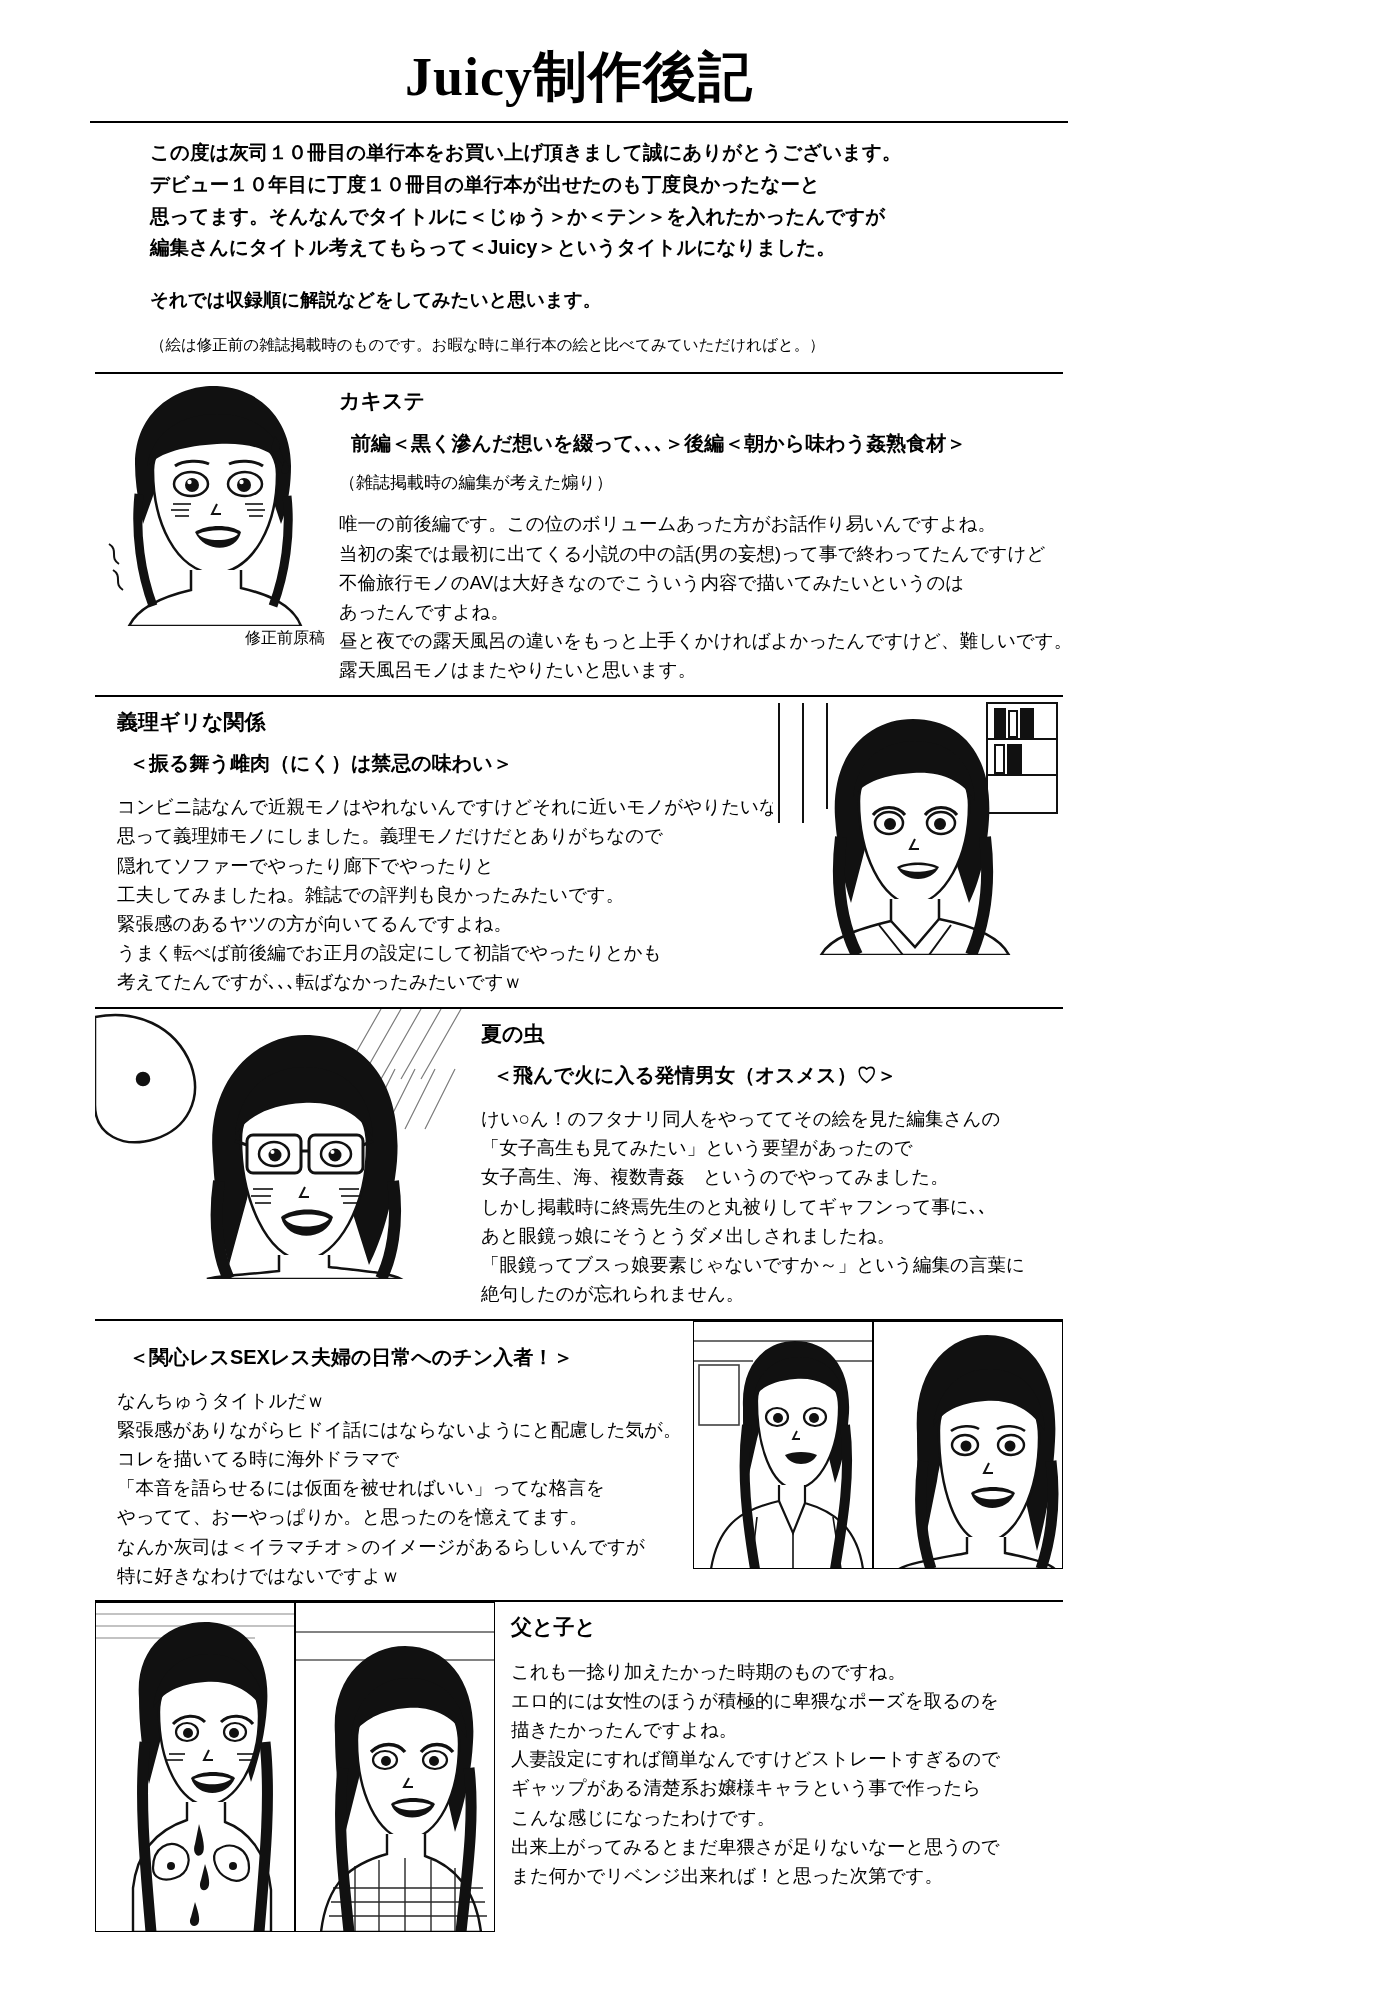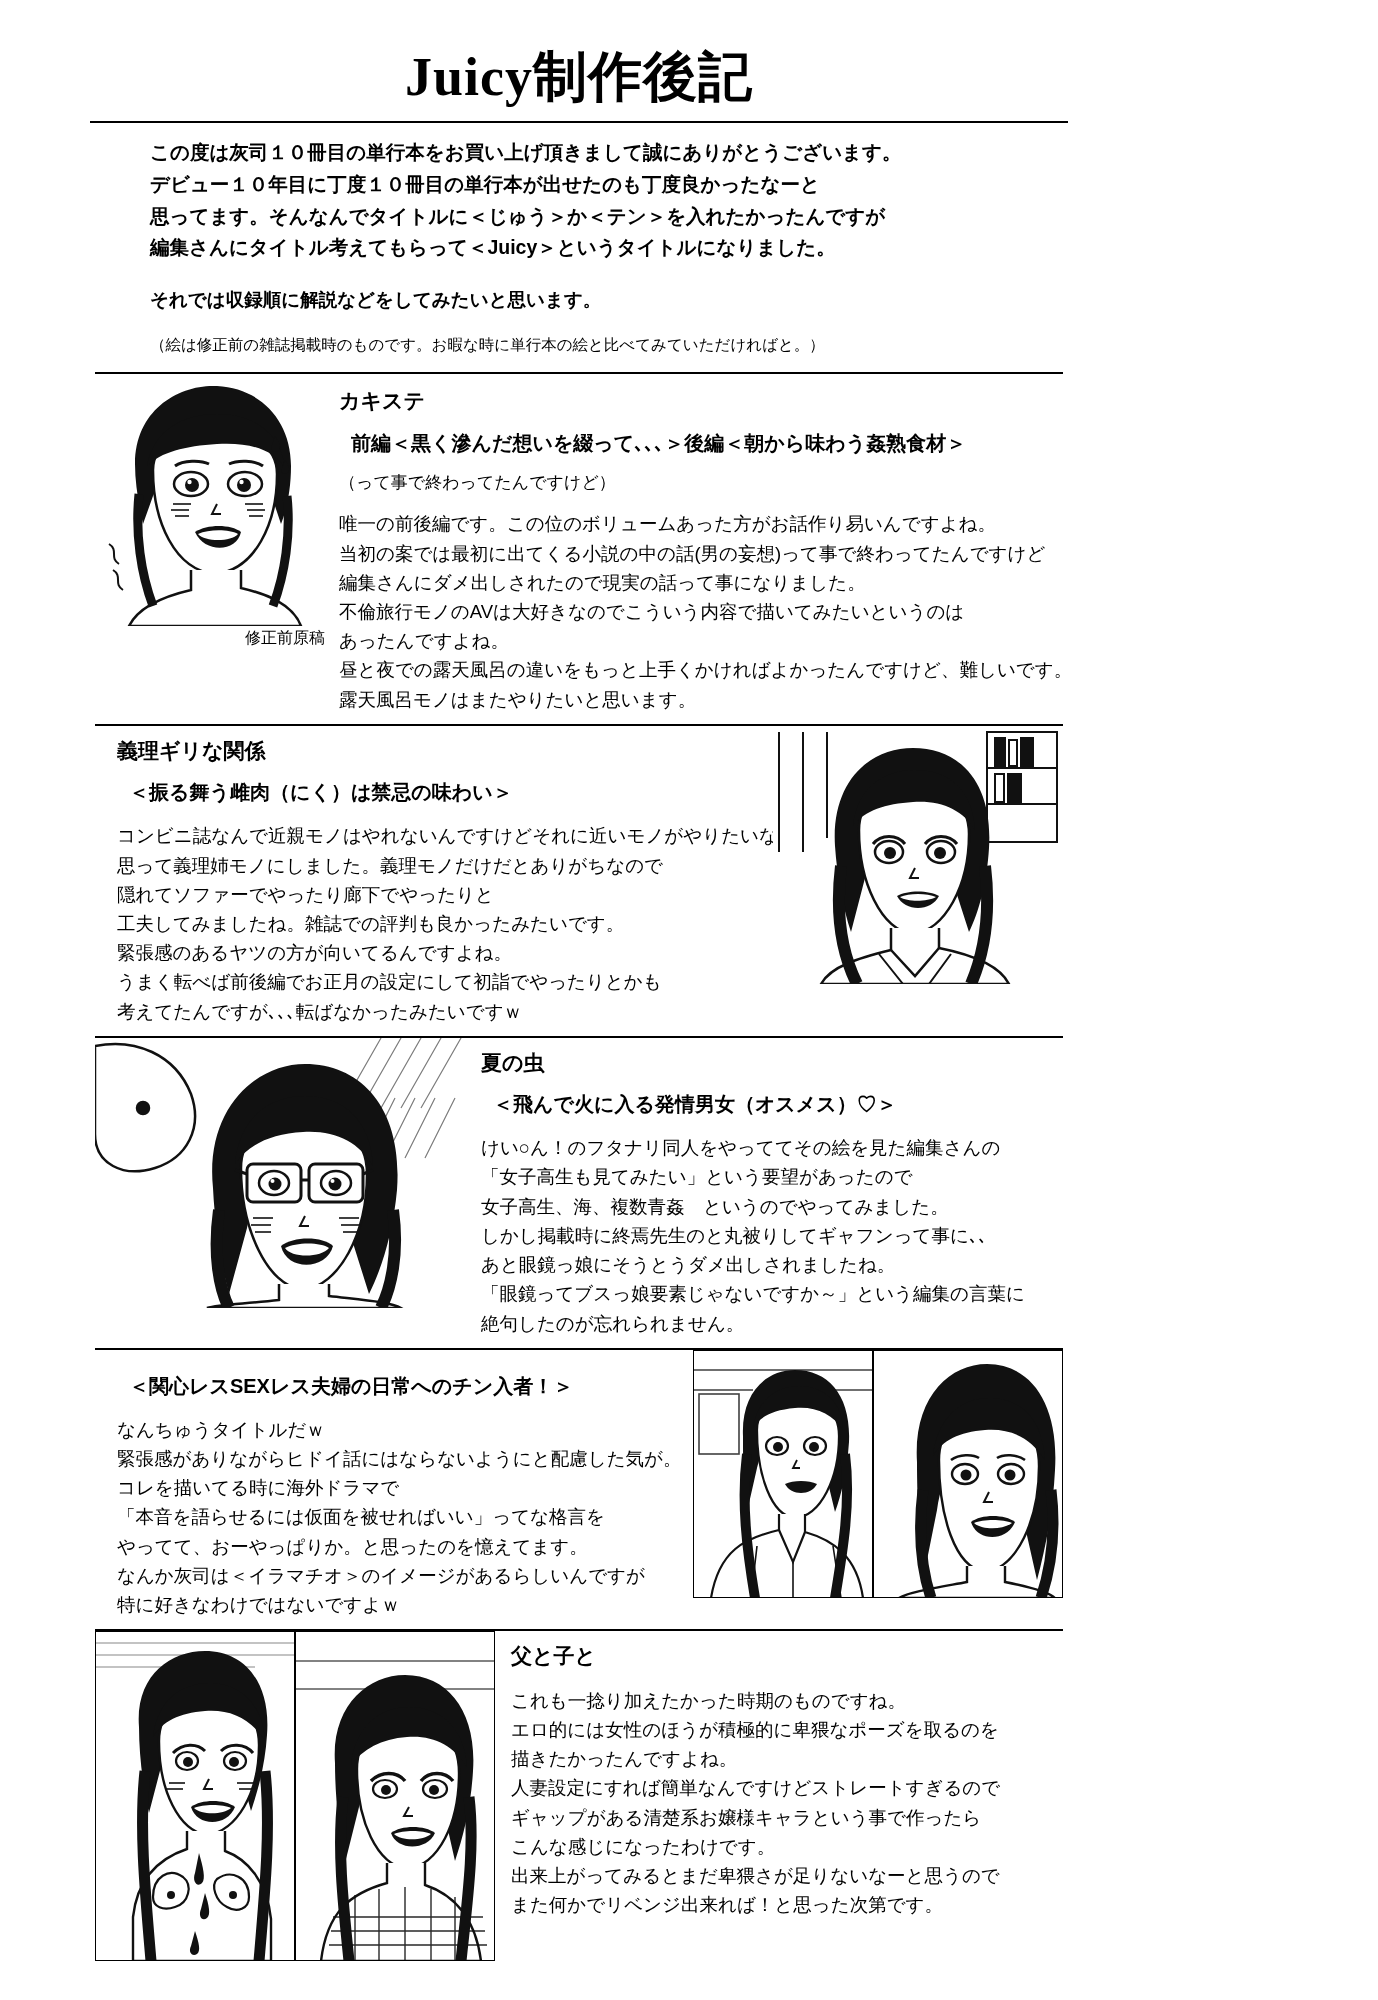--- a/index.html
+++ b/index.html
@@ -194,25 +194,24 @@
             <g stroke="#111" stroke-width="2" fill="none">
               <path d="M14 170 c10 6 0 14 10 20"></path>
               <path d="M18 196 c10 6 0 14 10 20"></path>
             </g>
           </svg>
           <div class="caption">修正前原稿</div>
         </div>
         <div class="txt">
           <p class="heading">カキステ</p>
           <p class="subheading">前編＜黒く滲んだ想いを綴って､､､＞後編＜朝から味わう姦熟食材＞</p>
-          <p class="note">（って事で終わってたんですけど）</p>
+          <p class="note">（雑誌掲載時の編集が考えた煽り）</p>
           <div class="body-text">
             <div>唯一の前後編です。この位のボリュームあった方がお話作り易いんですよね。</div>
             <div>当初の案では最初に出てくる小説の中の話(男の妄想)って事で終わってたんですけど</div>
-            <div>編集さんにダメ出しされたので現実の話って事になりました。</div>
             <div>不倫旅行モノのAVは大好きなのでこういう内容で描いてみたいというのは</div>
             <div>あったんですよね。</div>
             <div>昼と夜での露天風呂の違いをもっと上手くかければよかったんですけど、難しいです。</div>
             <div>露天風呂モノはまたやりたいと思います。</div>
           </div>
         </div>
       </div>
     </div>
 
     <div class="section s2">

